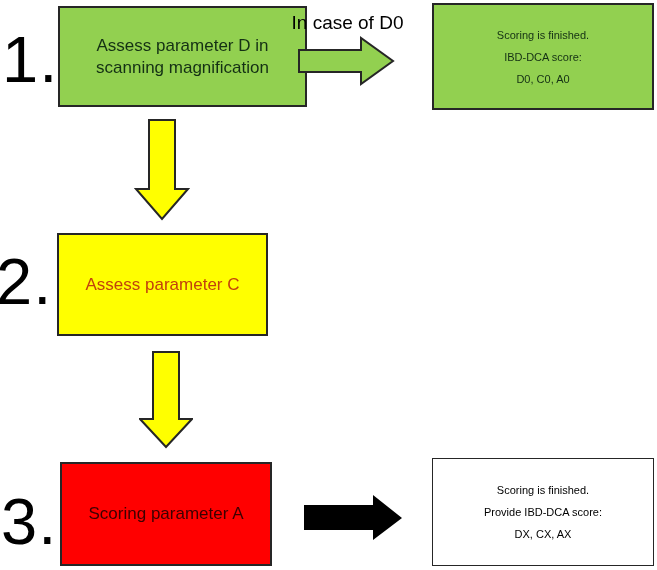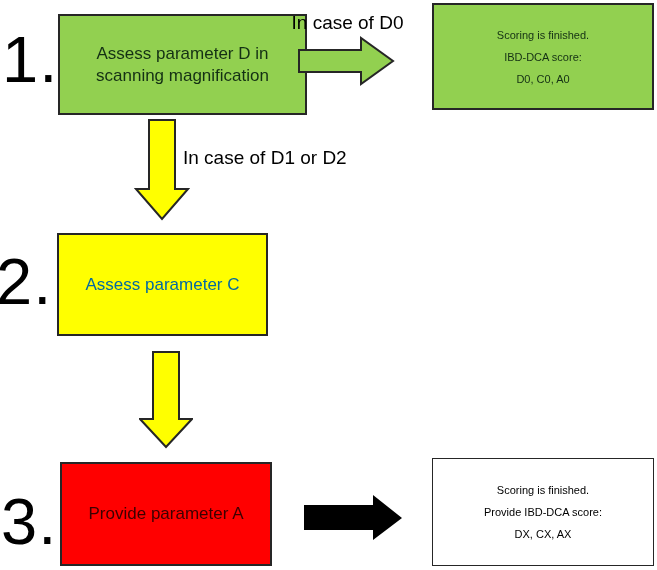--- a/index.html
+++ b/index.html
@@ -40,50 +40,49 @@
   .arrow-solid { stroke: none; }
   svg { display: block; }
 </style>
 </head>
 <body>
 
 <div class="canvas" style="background-color: rgb(255, 255, 255);">
 
   <div class="abs step-num" style="left: 2px; top: 27px; color: rgb(0, 0, 0);">1.</div>
 
-  <div class="abs box step-box" style="left: 58px; top: 14px; width: 249px; height: 101px; background-color: rgb(146, 208, 80); color: rgb(20, 48, 20); border-color: rgb(38, 38, 38);">Assess parameter D in
+  <div class="abs box step-box" style="left: 58px; top: 6px; width: 249px; height: 101px; background-color: rgb(146, 208, 80); color: rgb(20, 48, 20); border-color: rgb(38, 38, 38);">Assess parameter D in
 scanning magnification</div>
 
   <div class="abs edge-label" style="left: 290px; top: 13px; width: 115px; text-align: center; color: rgb(0, 0, 0);">In case of D0</div>
 
   <svg class="abs" style="left:298px; top:36px;" width="98" height="50" viewBox="0 0 98 50">
     <polygon class="arrow-outlined" points="1,14 63,14 63,2 95,25 63,48 63,36 1,36" fill="#92d050"></polygon>
   </svg>
 
   <div class="abs box result-box" style="left: 432px; top: 3px; width: 222px; height: 107px; background-color: rgb(146, 208, 80); color: rgb(20, 48, 20); border-color: rgb(38, 38, 38);">Scoring is finished.
 IBD-DCA score:
 D0, C0, A0</div>
 
   <svg class="abs" style="left:134px; top:119px;" width="56" height="102" viewBox="0 0 56 102">
     <polygon class="arrow-outlined" points="15,1 41,1 41,70 54,70 28,100 2,70 15,70" fill="#ffff00"></polygon>
   </svg>
 
-  <div class="abs edge-label" style="left: 183px; top: 148px; color: rgb(0, 0, 0);">In case of D1 or D2</div>
 
   <div class="abs step-num" style="left: -4px; top: 249px; color: rgb(0, 0, 0);">2.</div>
 
-  <div class="abs box step-box" style="left: 57px; top: 233px; width: 211px; height: 103px; background-color: rgb(255, 255, 0); color: #0369a1; border-color: rgb(38, 38, 38);">Assess parameter C</div>
+  <div class="abs box step-box" style="left: 57px; top: 233px; width: 211px; height: 103px; background-color: rgb(255, 255, 0); color: #c2410c; border-color: rgb(38, 38, 38);">Assess parameter C</div>
 
   <svg class="abs" style="left:139px; top:351px;" width="54" height="98" viewBox="0 0 54 98">
     <polygon class="arrow-outlined" points="14,1 40,1 40,68 53,68 27,96 1,68 14,68" fill="#ffff00"></polygon>
   </svg>
 
   <div class="abs step-num" style="left: 1px; top: 489px; color: rgb(0, 0, 0);">3.</div>
 
-  <div class="abs box step-box" style="left: 60px; top: 462px; width: 212px; height: 104px; background-color: rgb(255, 0, 0); color: rgb(60, 0, 0); border-color: rgb(38, 38, 38);">Provide parameter A</div>
+  <div class="abs box step-box" style="left: 60px; top: 462px; width: 212px; height: 104px; background-color: rgb(255, 0, 0); color: rgb(60, 0, 0); border-color: rgb(38, 38, 38);">Scoring parameter A</div>
 
   <svg class="abs" style="left:304px; top:495px;" width="99" height="46" viewBox="0 0 99 46">
     <polygon class="arrow-solid" points="0,10 69,10 69,0 98,23 69,45 69,35 0,35" fill="#000000"></polygon>
   </svg>
 
   <div class="abs box result-box" style="left: 432px; top: 458px; width: 222px; height: 108px; border-width: 1.5px; background-color: rgb(255, 255, 255); color: rgb(0, 0, 0); border-color: rgb(38, 38, 38);">Scoring is finished.
 Provide IBD-DCA score:
 DX, CX, AX</div>
 
 </div>

